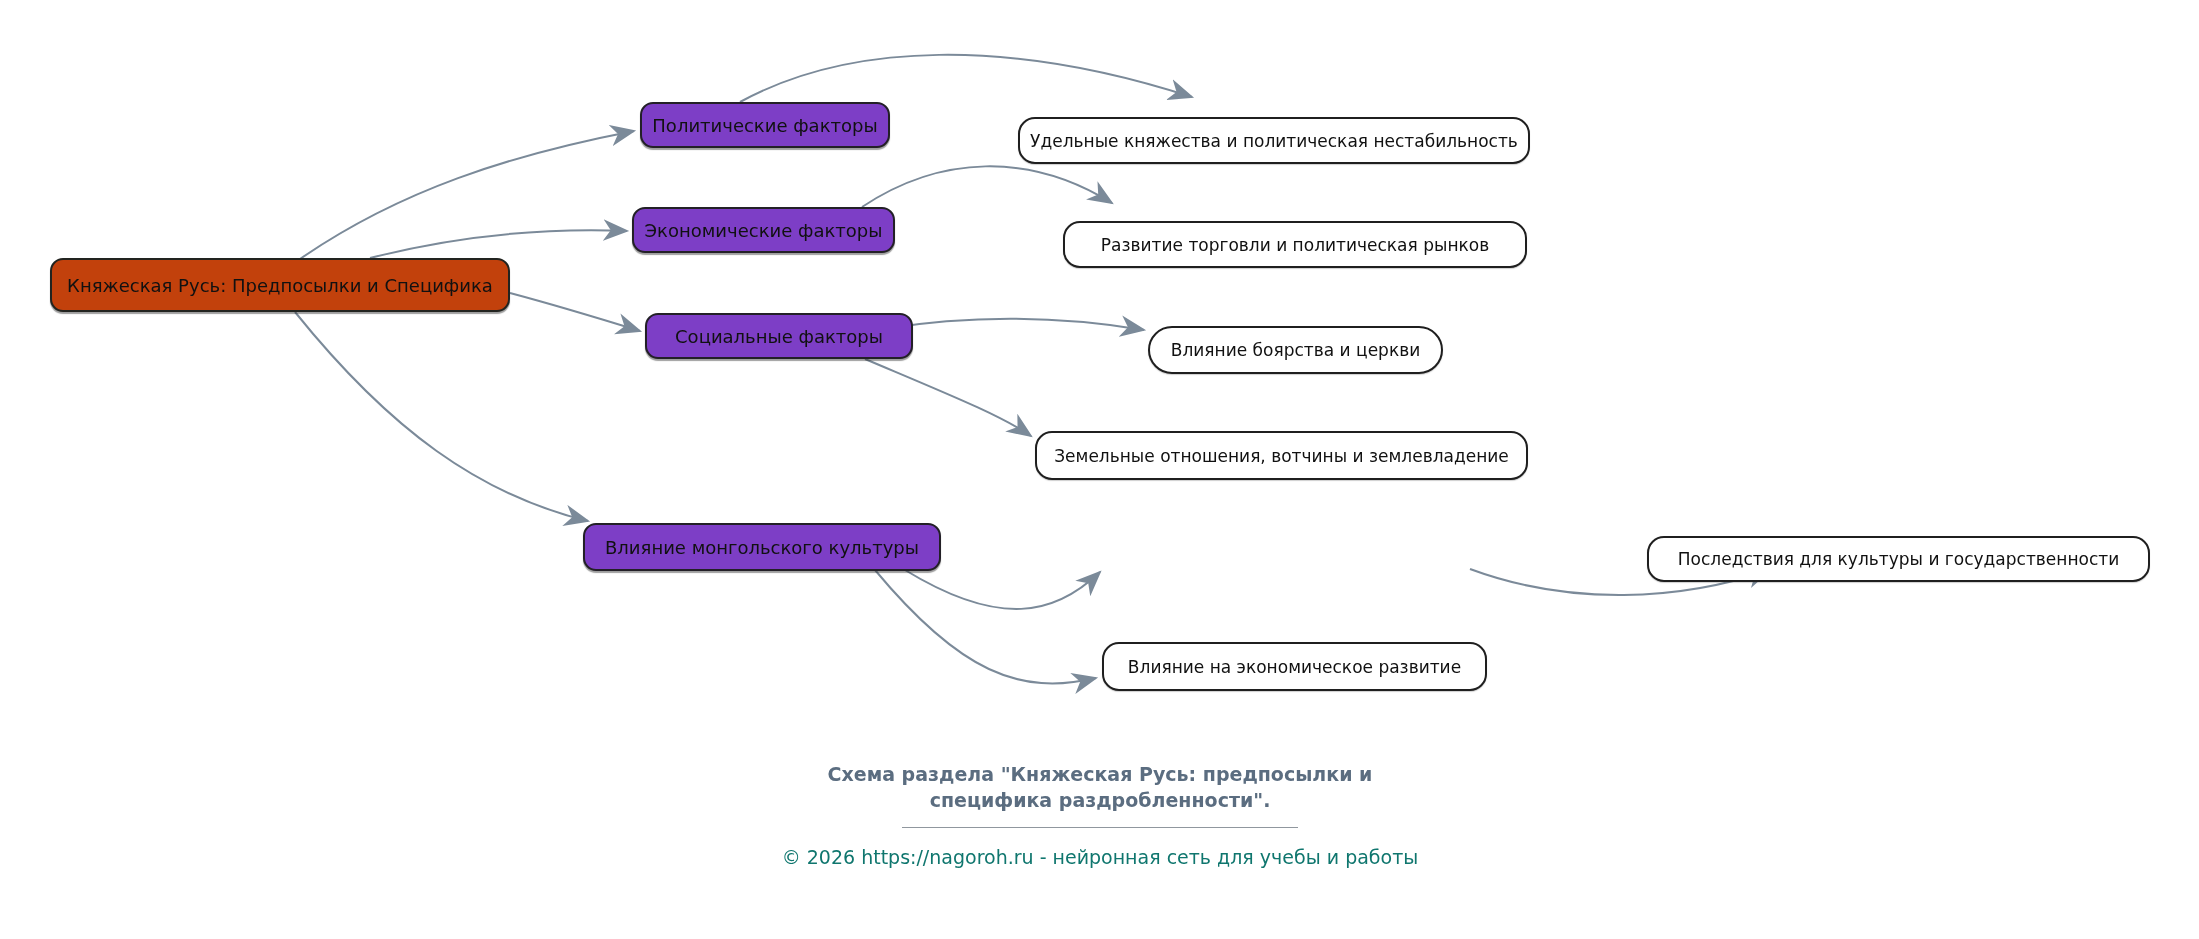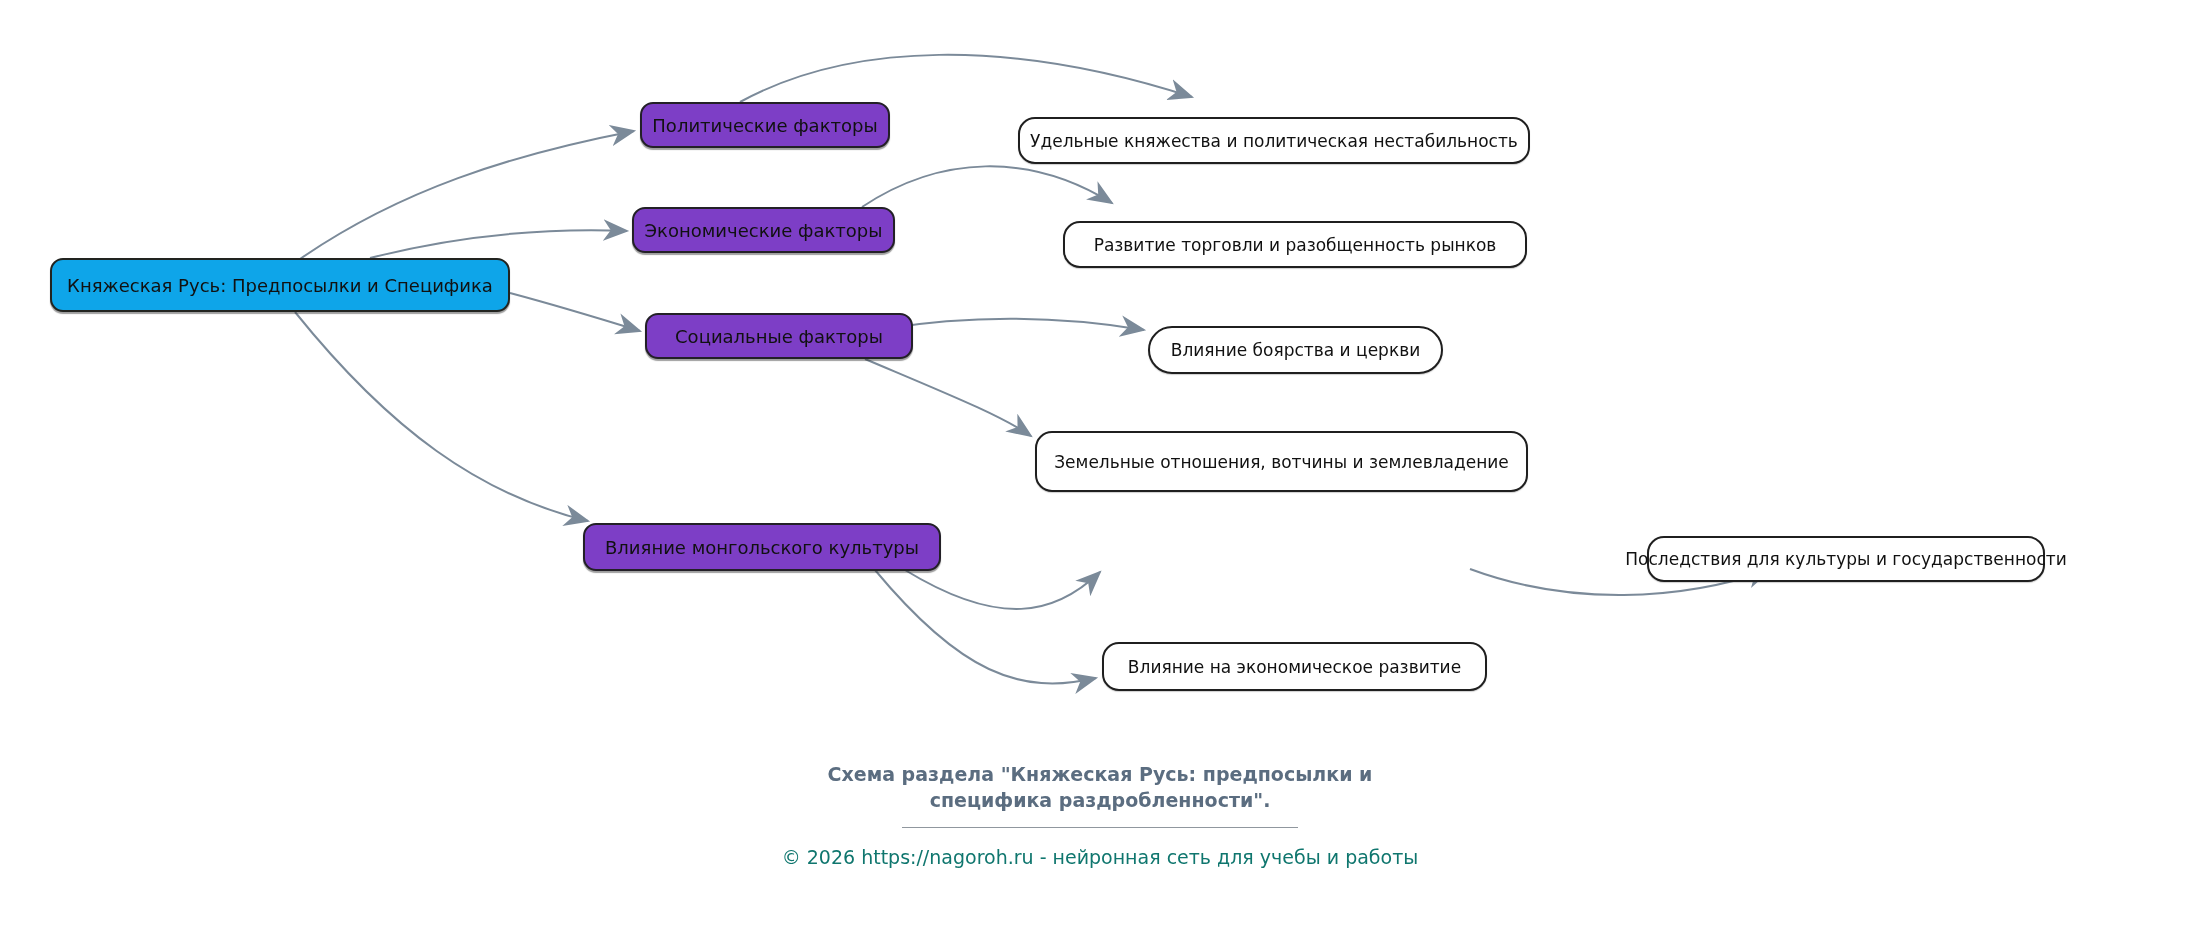--- a/index.html
+++ b/index.html
@@ -14,21 +14,21 @@
   .node{
     position:absolute;
     display:flex;align-items:center;justify-content:center;
     text-align:center;
     white-space:nowrap;
     color:#111111;
     box-sizing:border-box;
     z-index:2;
   }
   .node-root{
-    background:#0ea5e9;
+    background:#c2410c;
     border:2px solid #222420;
     border-radius:13px;
     font-size:18px;
     box-shadow:0 2px 1px rgba(40,40,40,0.45);
     padding:0 12px;
   }
   .node-branch{
     background:#7d3ec6;
     border:2px solid #232027;
     border-radius:13px;
@@ -100,28 +100,28 @@
   <div class="node node-branch" style="left:632px;top:207px;width:263px;height:46px;">Экономические факторы</div>
 
   <div class="node node-branch" style="left:640px;top:102px;width:250px;height:46px;">Политические факторы</div>
 
   <div class="node node-branch" style="left:645px;top:313px;width:268px;height:46px;">Социальные факторы</div>
 
   <div class="node node-branch" style="left:583px;top:523px;width:358px;height:48px;">Влияние монгольского культуры</div>
 
   <div class="node node-leaf" style="left:1018px;top:103px;width:512px;height:47px;">Удельные княжества и политическая нестабильность</div>
 
-  <div class="node node-leaf" style="left:1063px;top:207px;width:464px;height:47px;">Развитие торговли и разобщенность рынков</div>
+  <div class="node node-leaf" style="left:1063px;top:207px;width:464px;height:47px;">Развитие торговли и политическая рынков</div>
 
   <div class="node node-leaf" style="left:1148px;top:312px;width:295px;height:48px;border-radius:24px;">Влияние боярства и церкви</div>
 
-  <div class="node node-leaf" style="left:1035px;top:417px;width:493px;height:61px;">Земельные отношения, вотчины и землевладение</div>
+  <div class="node node-leaf" style="left:1035px;top:417px;width:493px;height:49px;">Земельные отношения, вотчины и землевладение</div>
 
 
-  <div class="node node-leaf" style="left:1647px;top:522px;width:398px;height:46px;">Последствия для культуры и государственности</div>
+  <div class="node node-leaf" style="left:1647px;top:522px;width:503px;height:46px;">Последствия для культуры и государственности</div>
 
   <div class="node node-leaf" style="left:1102px;top:628px;width:385px;height:49px;">Влияние на экономическое развитие</div>
 
   <div class="caption-block">
     <div class="caption-line">Схема раздела "Княжеская Русь: предпосылки и</div>
     <div class="caption-line">специфика раздробленности".</div>
     <div class="caption-divider"></div>
     <div class="footer-line">© 2026 https://nagoroh.ru - нейронная сеть для учебы и работы</div>
   </div>
 

